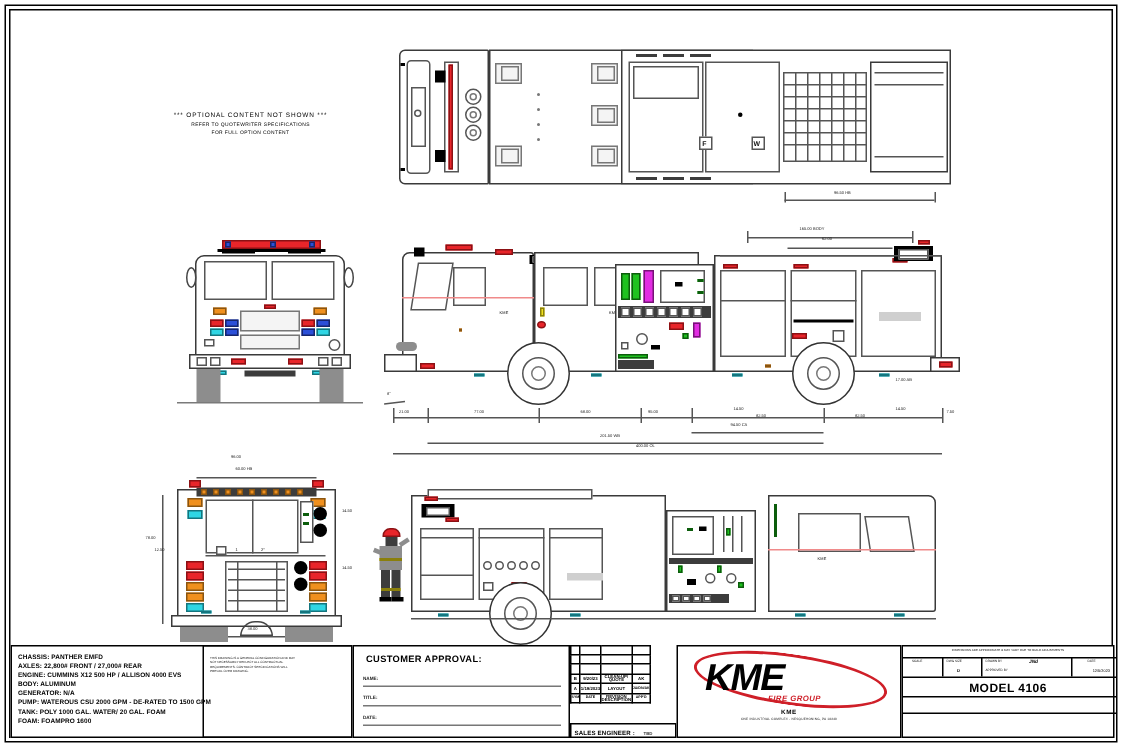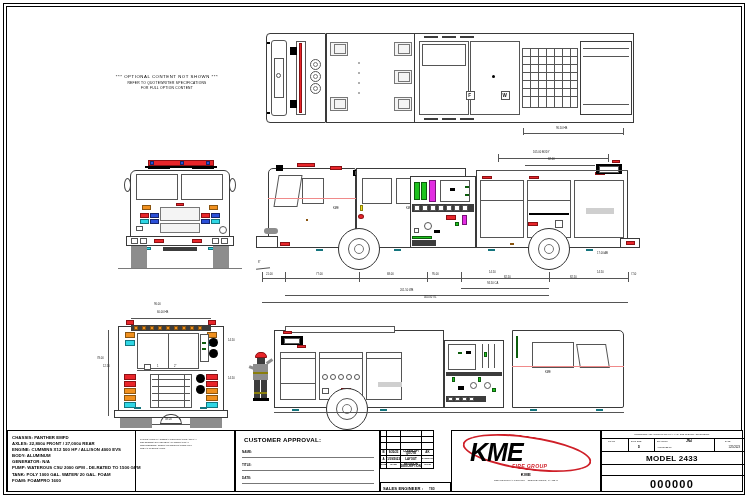--- a/index.html
+++ b/index.html
@@ -625,17 +625,16 @@
       <div class="ln vl" style="left:52px;top:7px;height:13px;background:#000;"></div>
       <div class="ln vl" style="left:112px;top:7px;height:13px;background:#000;"></div>
       <div class="tbsm" style="left:6px;top:9px;">SCALE</div>
       <div class="tbsm" style="left:29px;top:9px;">DWG SIZE</div>
       <div class="tbsm" style="left:55px;top:9px;">DRAWN BY</div>
       <div class="tbjd" style="left:84px;top:8px;">JNd</div>
       <div class="tbsm" style="left:123px;top:9px;">DATE</div>
       <div class="tbd" style="left:36px;top:14px;">D</div>
       <div class="tbsm" style="left:55px;top:15px;">APPROVED BY</div>
       <div class="tbdate" style="left:0;top:15px;width:142px;text-align:right;padding-right:4px;box-sizing:border-box;">12/5/2023</div>
-      <div class="tbmodel" style="left:0;top:23px;">MODEL 2433</div>
-      <div class="tbnum" style="left:0;top:47px;">000000</div>
+      <div class="tbmodel" style="left:0;top:23px;">MODEL 4106</div>
     </div>
   </div>
 </div>
 
 </body></html>

